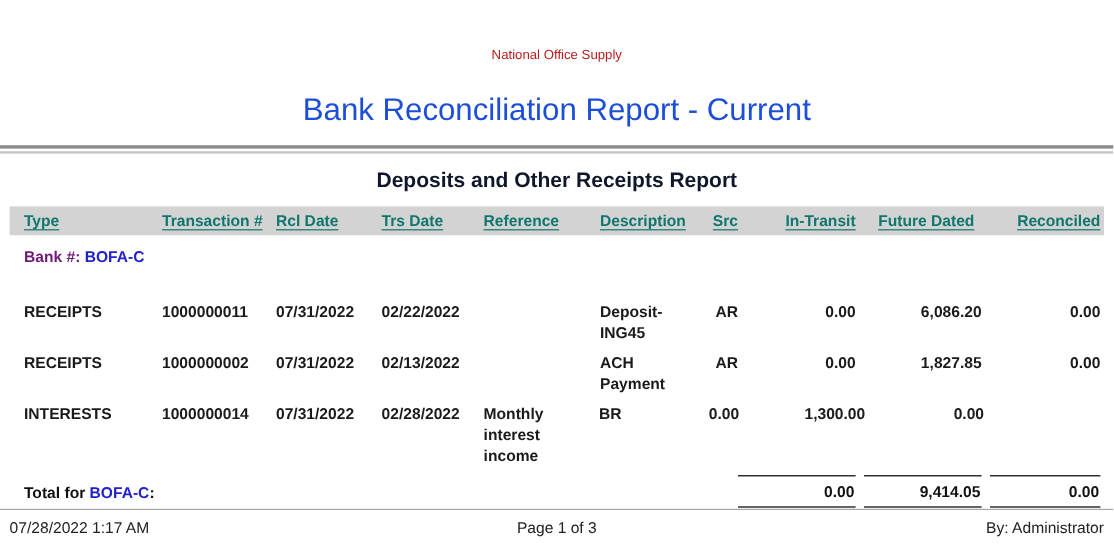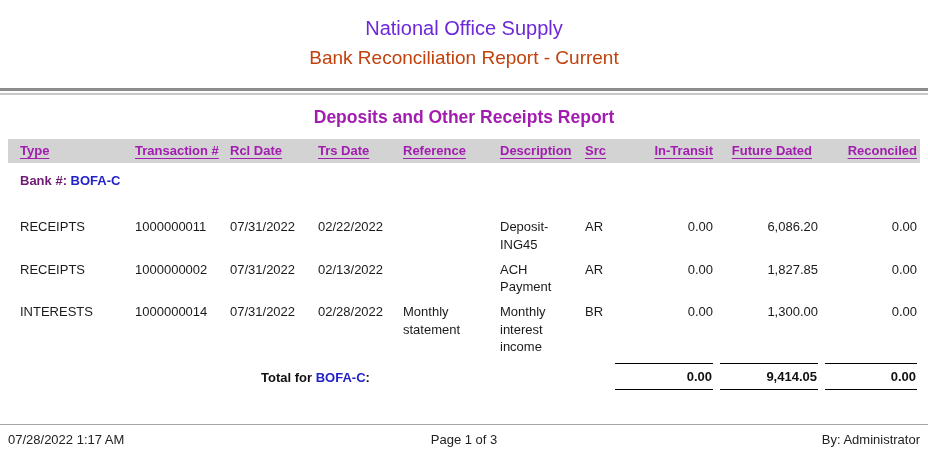--- a/index.html
+++ b/index.html
@@ -6,85 +6,85 @@
   html,body { background:#fff; }
   .page {
     position:relative;
     width:928px; height:464px;
     background:#ffffff;
     font-family:"Liberation Sans", sans-serif;
     color:#1a1a1a;
     overflow:hidden;
   }
   .company {
-    margin-top:18px;
-    text-align:center;
-    font-size:20px;
+    margin-top:36px;
+    text-align:center;
+    font-size:11px;
     line-height:20px;
-    color:#6d28d9;
+    color:#b91c1c;
   }
   .title {
-    margin-top:2px;
-    text-align:center;
-    font-size:19px;
+    margin-top:17px;
+    text-align:center;
+    font-size:26px;
     font-weight:normal;
     line-height:36px;
-    color:#c2410c;
+    color:#1d4ed8;
   }
   .rule { margin-top:12px; }
   .rule-dark  { height:3px; background:#8c8c8c; }
   .rule-gap   { height:2px; background:#ffffff; }
   .rule-light { height:2px; background:#c6c6c6; }
   .section {
     margin-top:10px;
     text-align:center;
     font-size:17.5px;
     font-weight:bold;
     line-height:24px;
-    color:#a21caf;
+    color:#0f172a;
   }
   .band {
     margin:10px 8px 0 8px;
     background:#d3d3d3;
     height:24px;
     padding:3px 0 0 12px;
   }
   .grid-row { display:flex; align-items:flex-start; }
   .cell { display:block; font-size:13px; line-height:17.5px; }
   .c1 { width:115px; }
   .c2 { width:95px;  }
   .c3 { width:88px;  }
   .c4 { width:85px;  }
   .c5 { width:97px;  padding-right:17px; }
   .c6 { width:85px;  padding-right:23px; }
-  .c7 { width:30px;  }
+  .c7 { width:30px;text-align:right;  }
   .c8 { width:98px;  text-align:right; }
   .c9 { width:105px; text-align:right; }
   .c10{ width:99px;  text-align:right; }
   .hdr {
     font-weight:bold;
     text-decoration:underline;
     text-underline-offset:3px;
-    color:#a21caf;
+    color:#0f766e;
     white-space:nowrap;
   }
   .bank-row {
     margin:9px 8px 0 8px;
     padding-left:12px;
     font-size:13px;
     line-height:18px;
   }
   .bank-label { font-weight:bold; color:#701a75; }
   .bank-value { font-weight:bold; }
   .rows { margin:28px 8px 0 8px; padding-left:12px; }
-  .data-row { margin-bottom:7.5px; }
+  .data-row { margin-bottom:7.5px;font-weight:bold; }
   .total-row { margin:2px 8px 0 8px; padding-left:12px; }
   .total-label-cell {
     width:595px;
-    text-align:center;
+    text-align:left;
     font-weight:bold;
     font-size:13px;
     line-height:17.5px;
     padding-right:4px;
     padding-top:6px;
     color:#111;
   }
   .tband {
     display:block;
     border-top:1.5px solid #000;
@@ -173,21 +173,20 @@
       <span class="cell c8">0.00</span>
       <span class="cell c9">1,827.85</span>
       <span class="cell c10">0.00</span>
     </div>
 
     <div class="grid-row data-row">
       <span class="cell c1">INTERESTS</span>
       <span class="cell c2">1000000014</span>
       <span class="cell c3">07/31/2022</span>
       <span class="cell c4">02/28/2022</span>
-      <span class="cell c5">Monthly statement</span>
       <span class="cell c6">Monthly interest income</span>
       <span class="cell c7">BR</span>
       <span class="cell c8">0.00</span>
       <span class="cell c9">1,300.00</span>
       <span class="cell c10">0.00</span>
     </div>
 
   </div>
 
   <div class="grid-row total-row">

